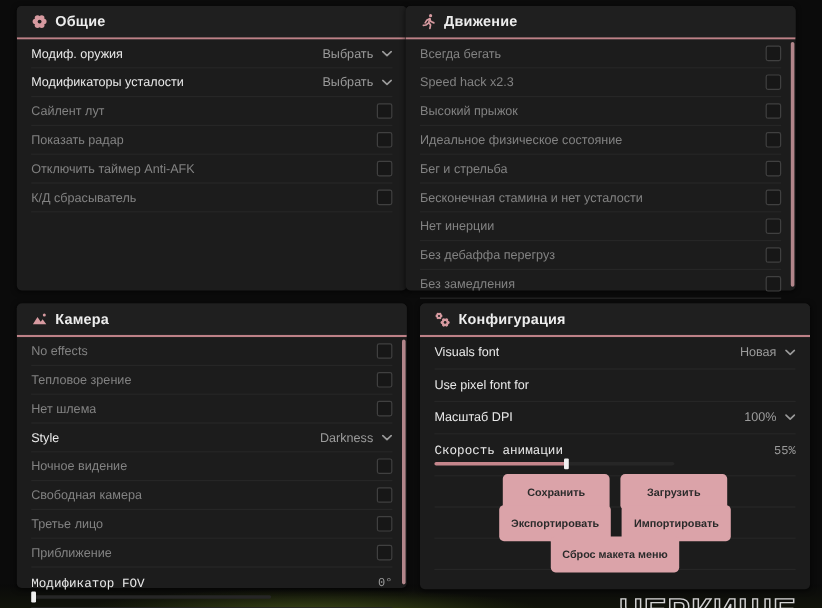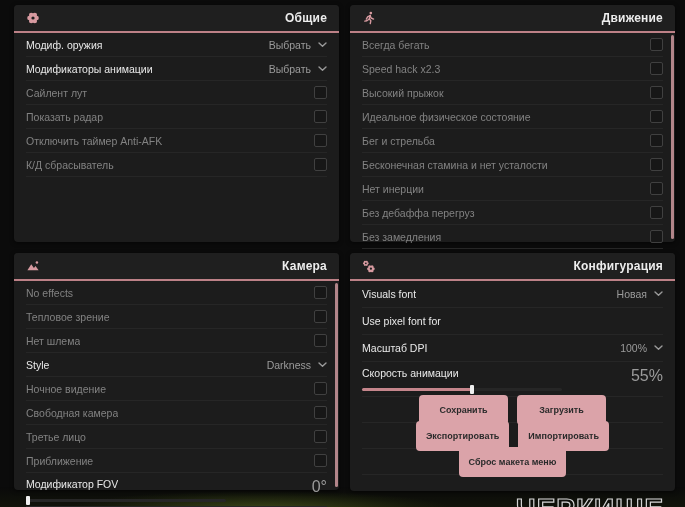--- a/index.html
+++ b/index.html
@@ -19,26 +19,26 @@
     position:absolute;left:516px;top:493px;
     font-size:28px;font-weight:bold;letter-spacing:1px;white-space:nowrap;
     color:rgba(20,20,20,.2);
     -webkit-text-stroke:1.2px #d3d3d3;
   }
   .panel{
     position:absolute;width:325px;background:#1c1c1c;border-radius:4px;
     box-shadow:0 1px 4px rgba(0,0,0,.6);
   }
   #general{left:14px;top:5px;height:237px;}
-  #movement{left:350px;top:5px;height:237px;}
+  #movement{left:338px;top:5px;height:237px;}
   #camera{left:14px;top:253px;height:237px;}
   #config{left:350px;top:253px;height:238px;}
   .panel-header{
-    height:26px;display:flex;align-items:center;gap:24px;padding:0 12px;
-    border-bottom:2px solid #bd8187;border-radius:4px 4px 0 0;background:#1f1f1f;justify-content:space-between;
+    height:26px;display:flex;align-items:center;gap:6px;padding:0 12px;
+    border-bottom:2px solid #bd8187;border-radius:4px 4px 0 0;background:#1f1f1f;
   }
   .panel-icon{width:14px;height:14px;display:inline-flex;align-items:center;justify-content:center;}
   .panel-icon svg{display:block;}
   .panel-title{font-size:12px;font-weight:bold;color:#ededed;letter-spacing:.2px;}
   .panel-body{position:relative;padding:0 12px;}
   .row{
     display:flex;align-items:center;justify-content:space-between;
     border-bottom:1px solid #262626;font-size:10.5px;gap:27px;
   }
   .general-body .row,.movement-body .row,.camera-body .row{height:23px;}
@@ -50,22 +50,22 @@
   .lbl.dim{color:#828282;}
   .lbl.bright{color:#e9e9e9;}
   .cb{
     width:11px;height:11px;flex:none;border:1px solid #404040;border-radius:2px;
     background:#171717;cursor:pointer;
   }
   .dd{display:flex;align-items:center;gap:7px;cursor:pointer;flex:none;max-width:225px;padding-left:21px;}
   .dd-value{color:#9b9b9b;font-size:10.5px;white-space:nowrap;overflow:hidden;text-overflow:ellipsis;}
   .chev{display:inline-flex;}
   .slider-row{flex-direction:column;align-items:stretch;justify-content:center;gap:3px;padding:2px 0;}
-  .slider-line{display:flex;justify-content:space-between;width:100%;}
-  .slider-value{color:#9b9b9b;font-size:16px;flex:none;}
+  .slider-line{display:flex;justify-content:space-between;align-items:center;width:100%;font-family:Liberation Mono, monospace;}
+  .slider-value{color:#9b9b9b;font-size:10px;flex:none;}
   .track{width:200px;height:3px;background:#262626;border-radius:2px;position:relative;cursor:pointer;}
   .fill{height:100%;background:#c5868c;border-radius:2px;}
   .handle{position:absolute;top:-3px;width:4px;height:9px;background:#efefef;border-radius:1px;cursor:grab;}
   .btn{
     min-width:89px;height:30px;border:none;border-radius:4px;background:#dba3a9;
     color:#2b2b2b;font-size:9px;font-weight:bold;font-family:inherit;
     display:inline-flex;align-items:center;justify-content:center;padding:0 10px;cursor:pointer;
   }
   .scrollbar{
     position:absolute;right:1px;top:30px;bottom:3px;width:3px;
@@ -103,21 +103,21 @@
             <span class="dd">
               <span class="dd-value">Выбрать</span>
               <span class="chev">
                 <svg width="9" height="6" viewBox="0 0 9 6" fill="none">
                   <path d="M1 1l3.5 3.3L8 1" stroke="#9a9a9a" stroke-width="1.4" stroke-linecap="round" stroke-linejoin="round"></path>
                 </svg>
               </span>
             </span>
           </div>
           <div class="row">
-            <span class="lbl bright">Модификаторы анимации</span>
+            <span class="lbl bright">Модификаторы усталости</span>
             <span class="dd">
               <span class="dd-value">Выбрать</span>
               <span class="chev">
                 <svg width="9" height="6" viewBox="0 0 9 6" fill="none">
                   <path d="M1 1l3.5 3.3L8 1" stroke="#9a9a9a" stroke-width="1.4" stroke-linecap="round" stroke-linejoin="round"></path>
                 </svg>
               </span>
             </span>
           </div>
           <div class="row">

